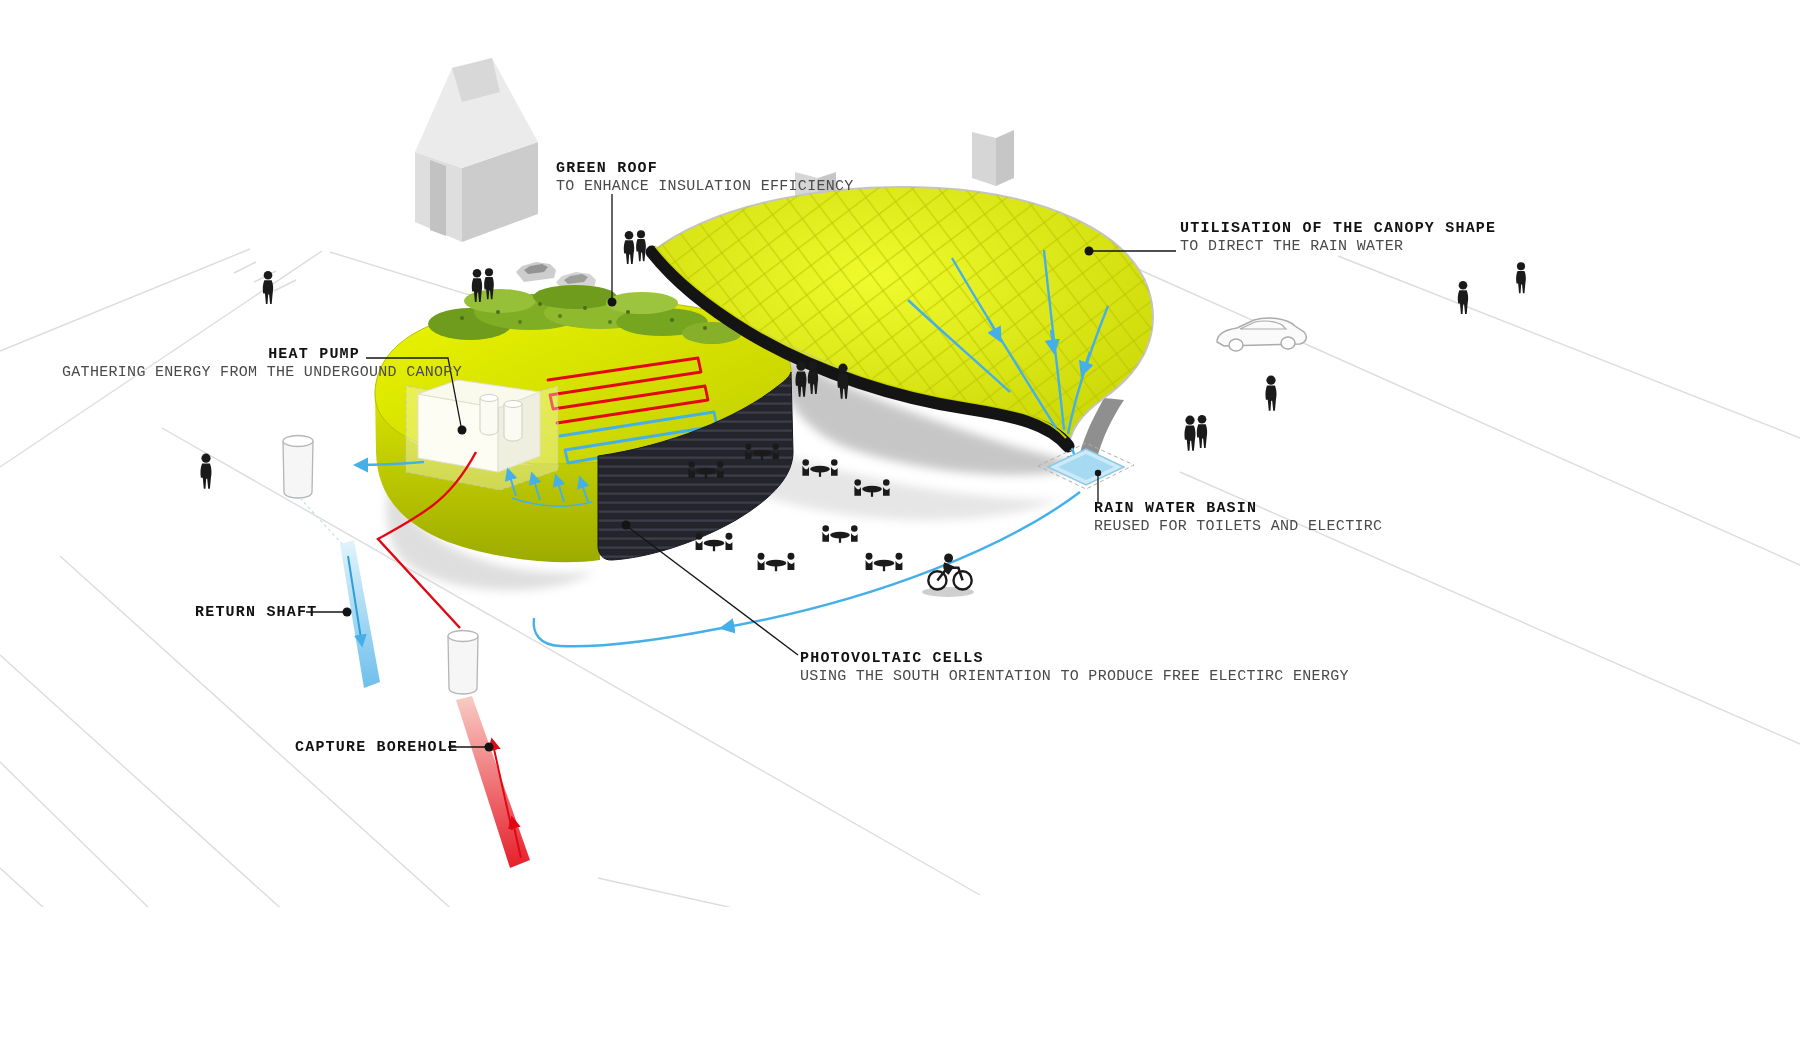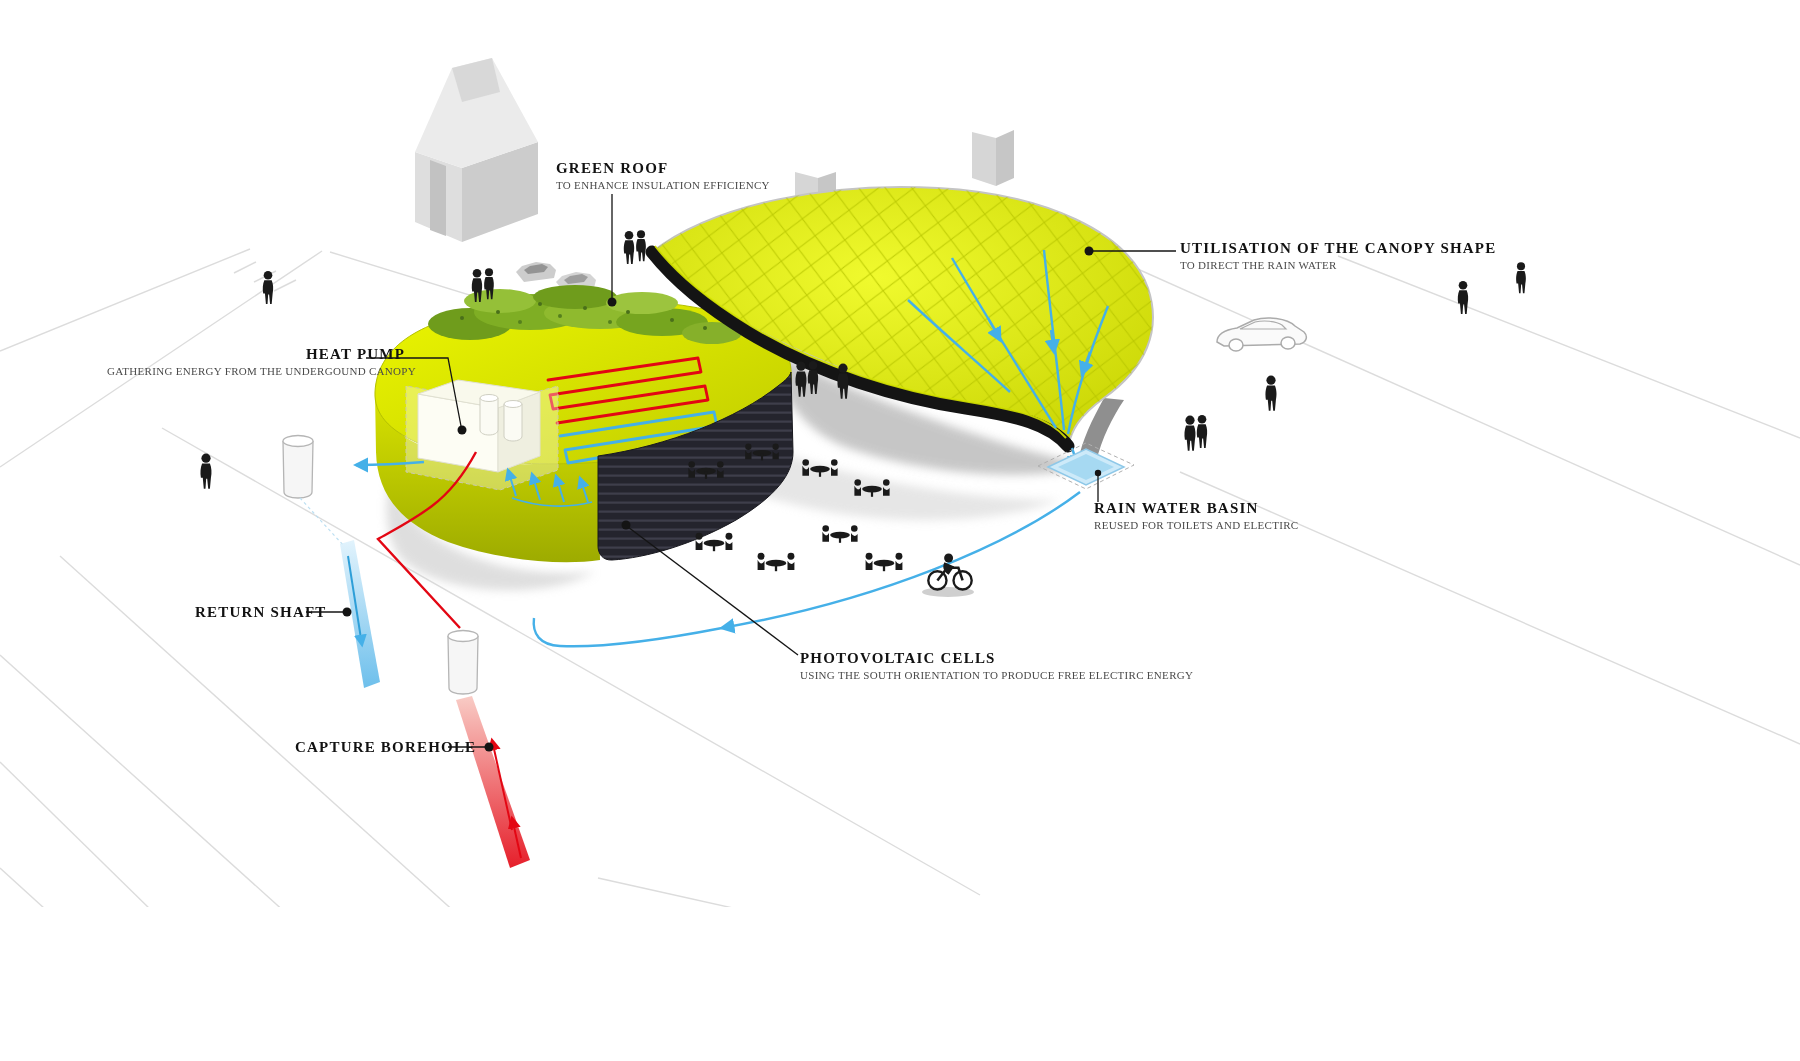--- a/index.html
+++ b/index.html
@@ -1,33 +1,33 @@
 <!DOCTYPE html>
 <html><head>
 <meta charset="utf-8">
 <style>
   html,body{margin:0;padding:0;background:#ffffff;}
   .stage{
     position:relative;
     width:1800px;height:907px;
     background:#ffffff;
     overflow:hidden;
-    font-family:Liberation Serif, serif;
+    font-family:Liberation Mono, monospace;
   }
   .stage svg{position:absolute;left:0;top:0;}
   .ann{position:absolute;color:#111;}
   .ann-title{
     font-size:15px;font-weight:bold;letter-spacing:1.2px;
     color:#121212;white-space:nowrap;line-height:1.15;
   }
   .ann-sub{
-    font-size:11px;font-weight:normal;letter-spacing:.3px;
+    font-size:15px;font-weight:normal;letter-spacing:.3px;
     color:#4a4a4a;white-space:nowrap;margin-top:2px;line-height:1.1;
   }
-  .ann.right{text-align:right;margin-left:45px;}
+  .ann.right{text-align:right;}
 </style>
 </head>
 <body>
 
 <div class="stage">
 
 <svg width="1800" height="1061" viewBox="0 0 1800 1061">
   <defs>
     <linearGradient id="roofGrad" x1="0" y1="0" x2="1" y2="1">
       <stop offset="0" stop-color="#ecf600"></stop>
@@ -289,21 +289,21 @@
     <path d="M 798,655 L 628,527" fill="none"></path>
         <circle cx="626" cy="525" r="4.5" stroke="none"></circle>
   </g>
 </svg>
 
 <div class="ann" style="left:556px;top:160px;">
   <div class="ann-title">GREEN ROOF</div>
   <div class="ann-sub">TO ENHANCE INSULATION EFFICIENCY</div>
 </div>
 
-<div class="ann" style="left:1180px;top:240px;">
+<div class="ann" style="left:1180px;top:220px;">
   <div class="ann-title">UTILISATION OF THE CANOPY SHAPE</div>
   <div class="ann-sub">TO DIRECT THE RAIN WATER</div>
 </div>
 
 <div class="ann right" style="left:62px;top:346px;width:298px;">
   <div class="ann-title">HEAT PUMP</div>
   <div class="ann-sub">GATHERING ENERGY FROM THE UNDERGOUND CANOPY</div>
 </div>
 
 <div class="ann" style="left:1094px;top:500px;">

